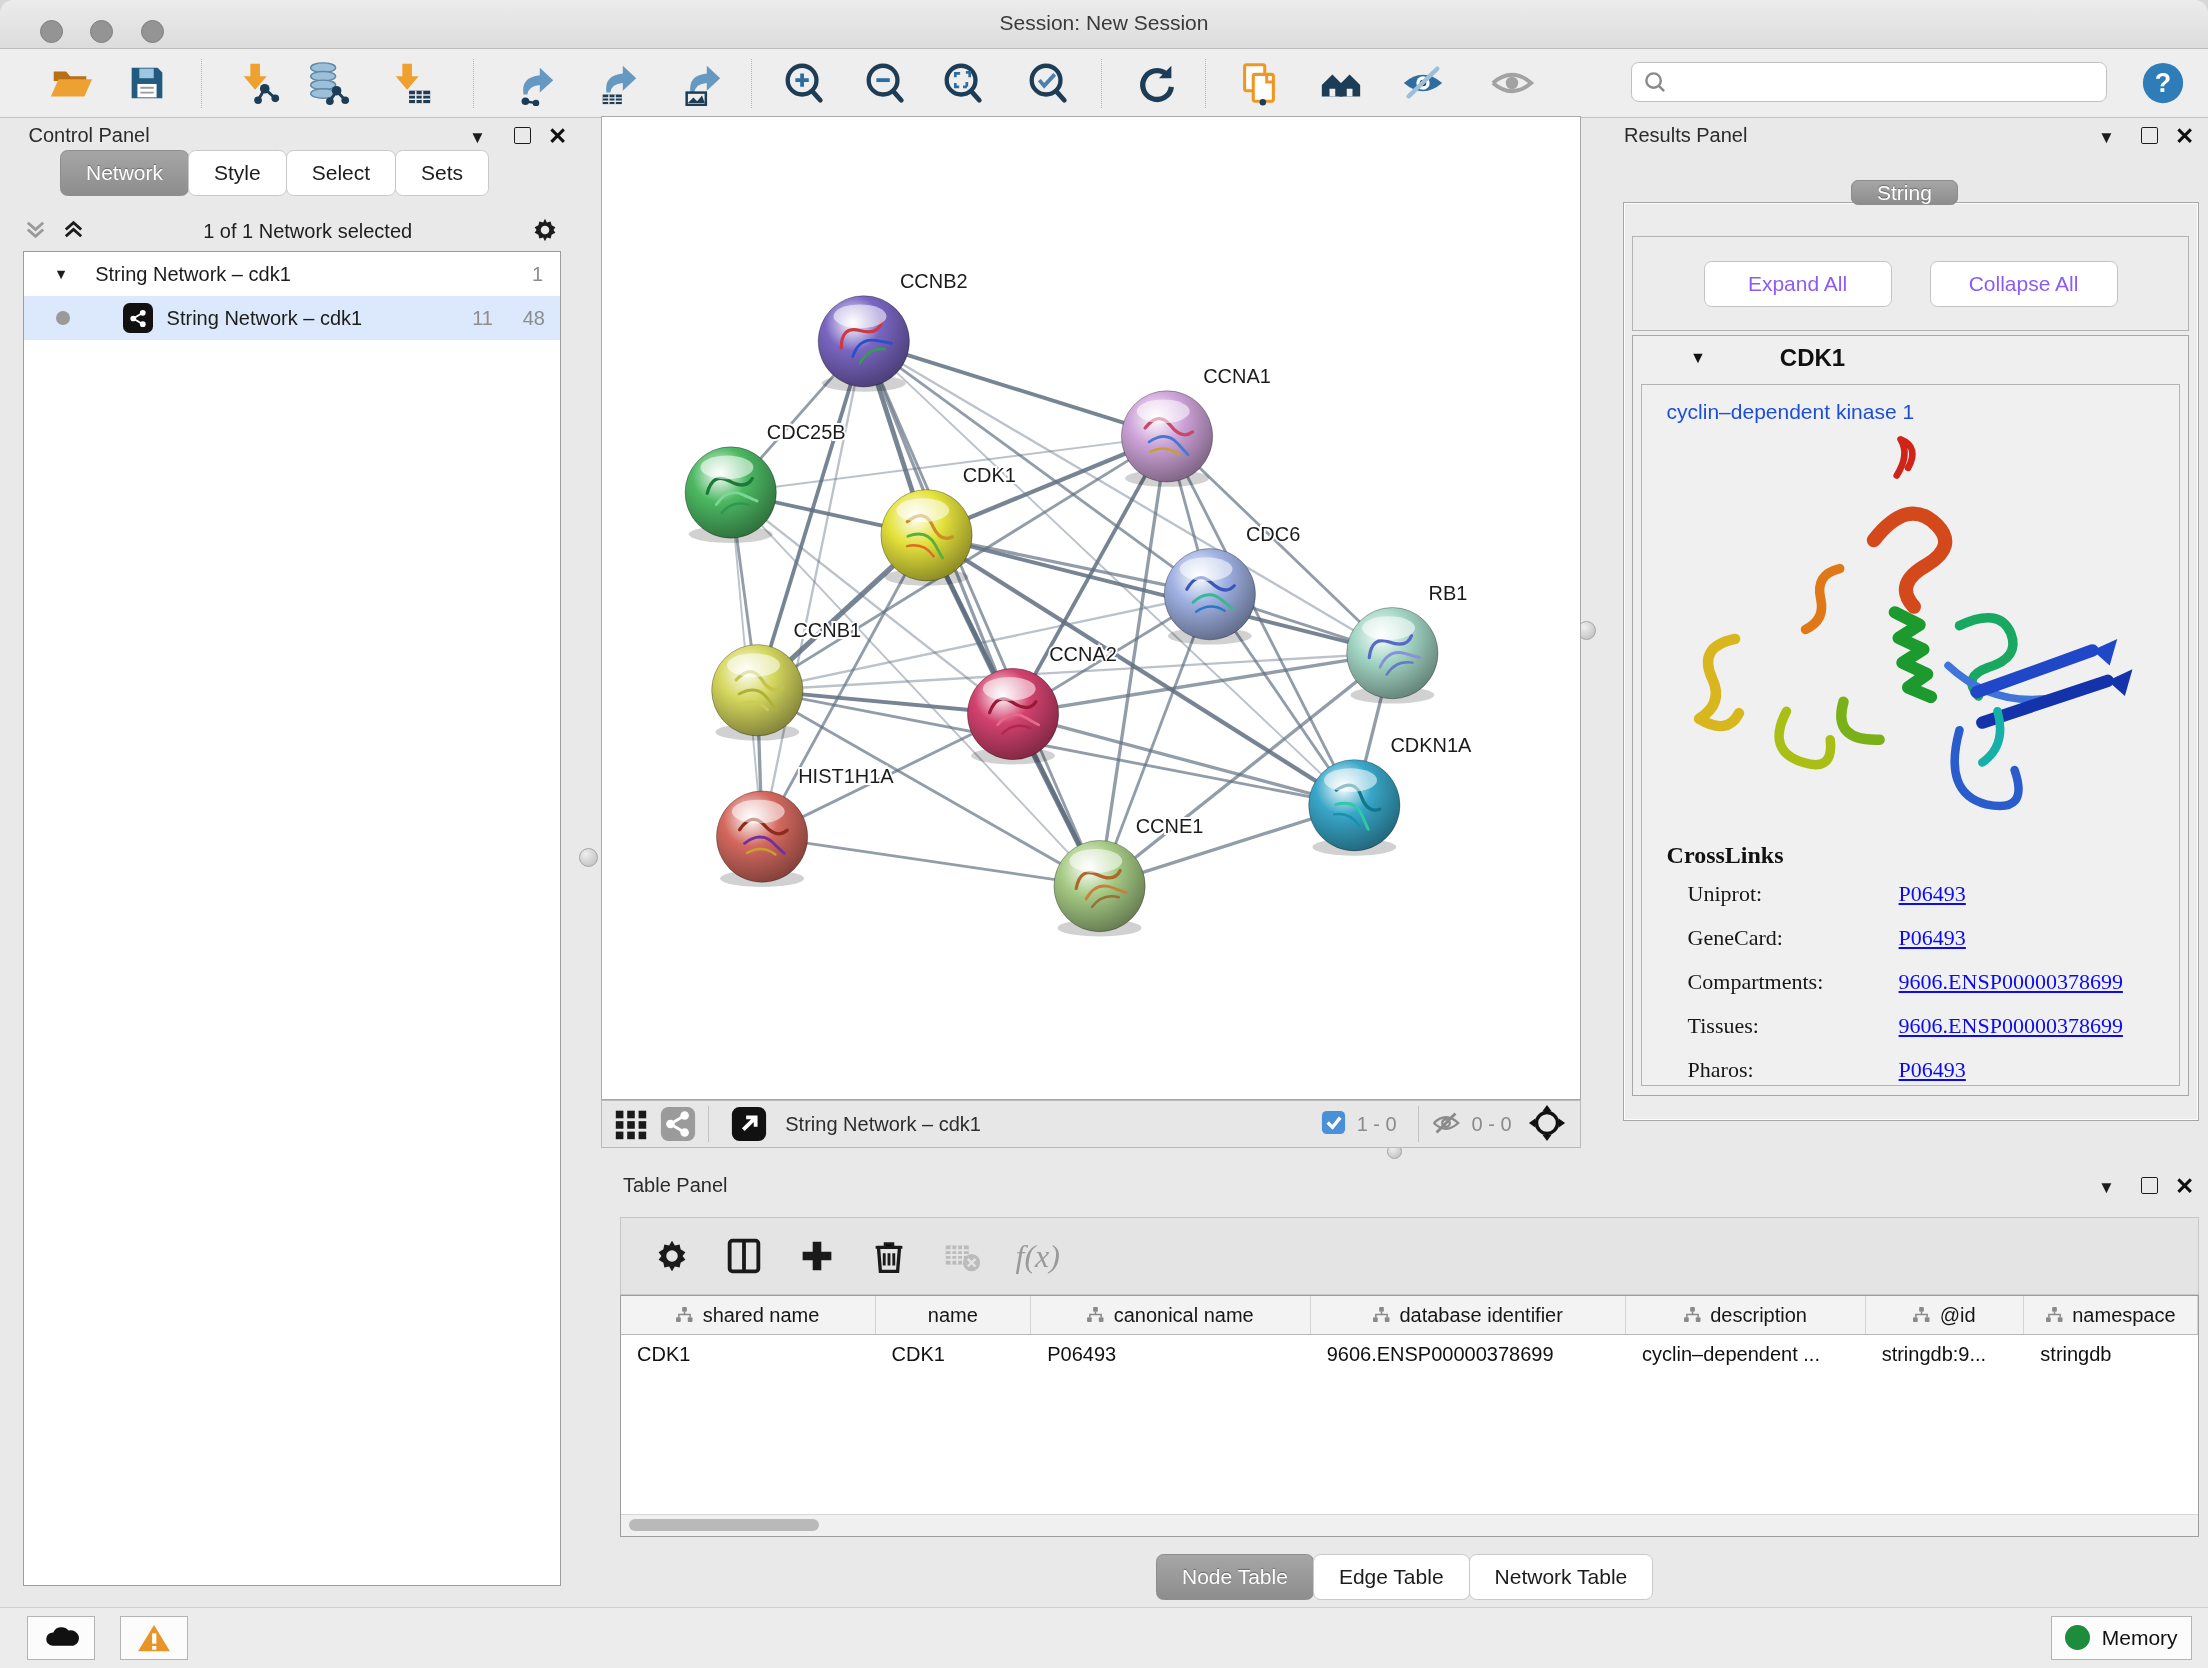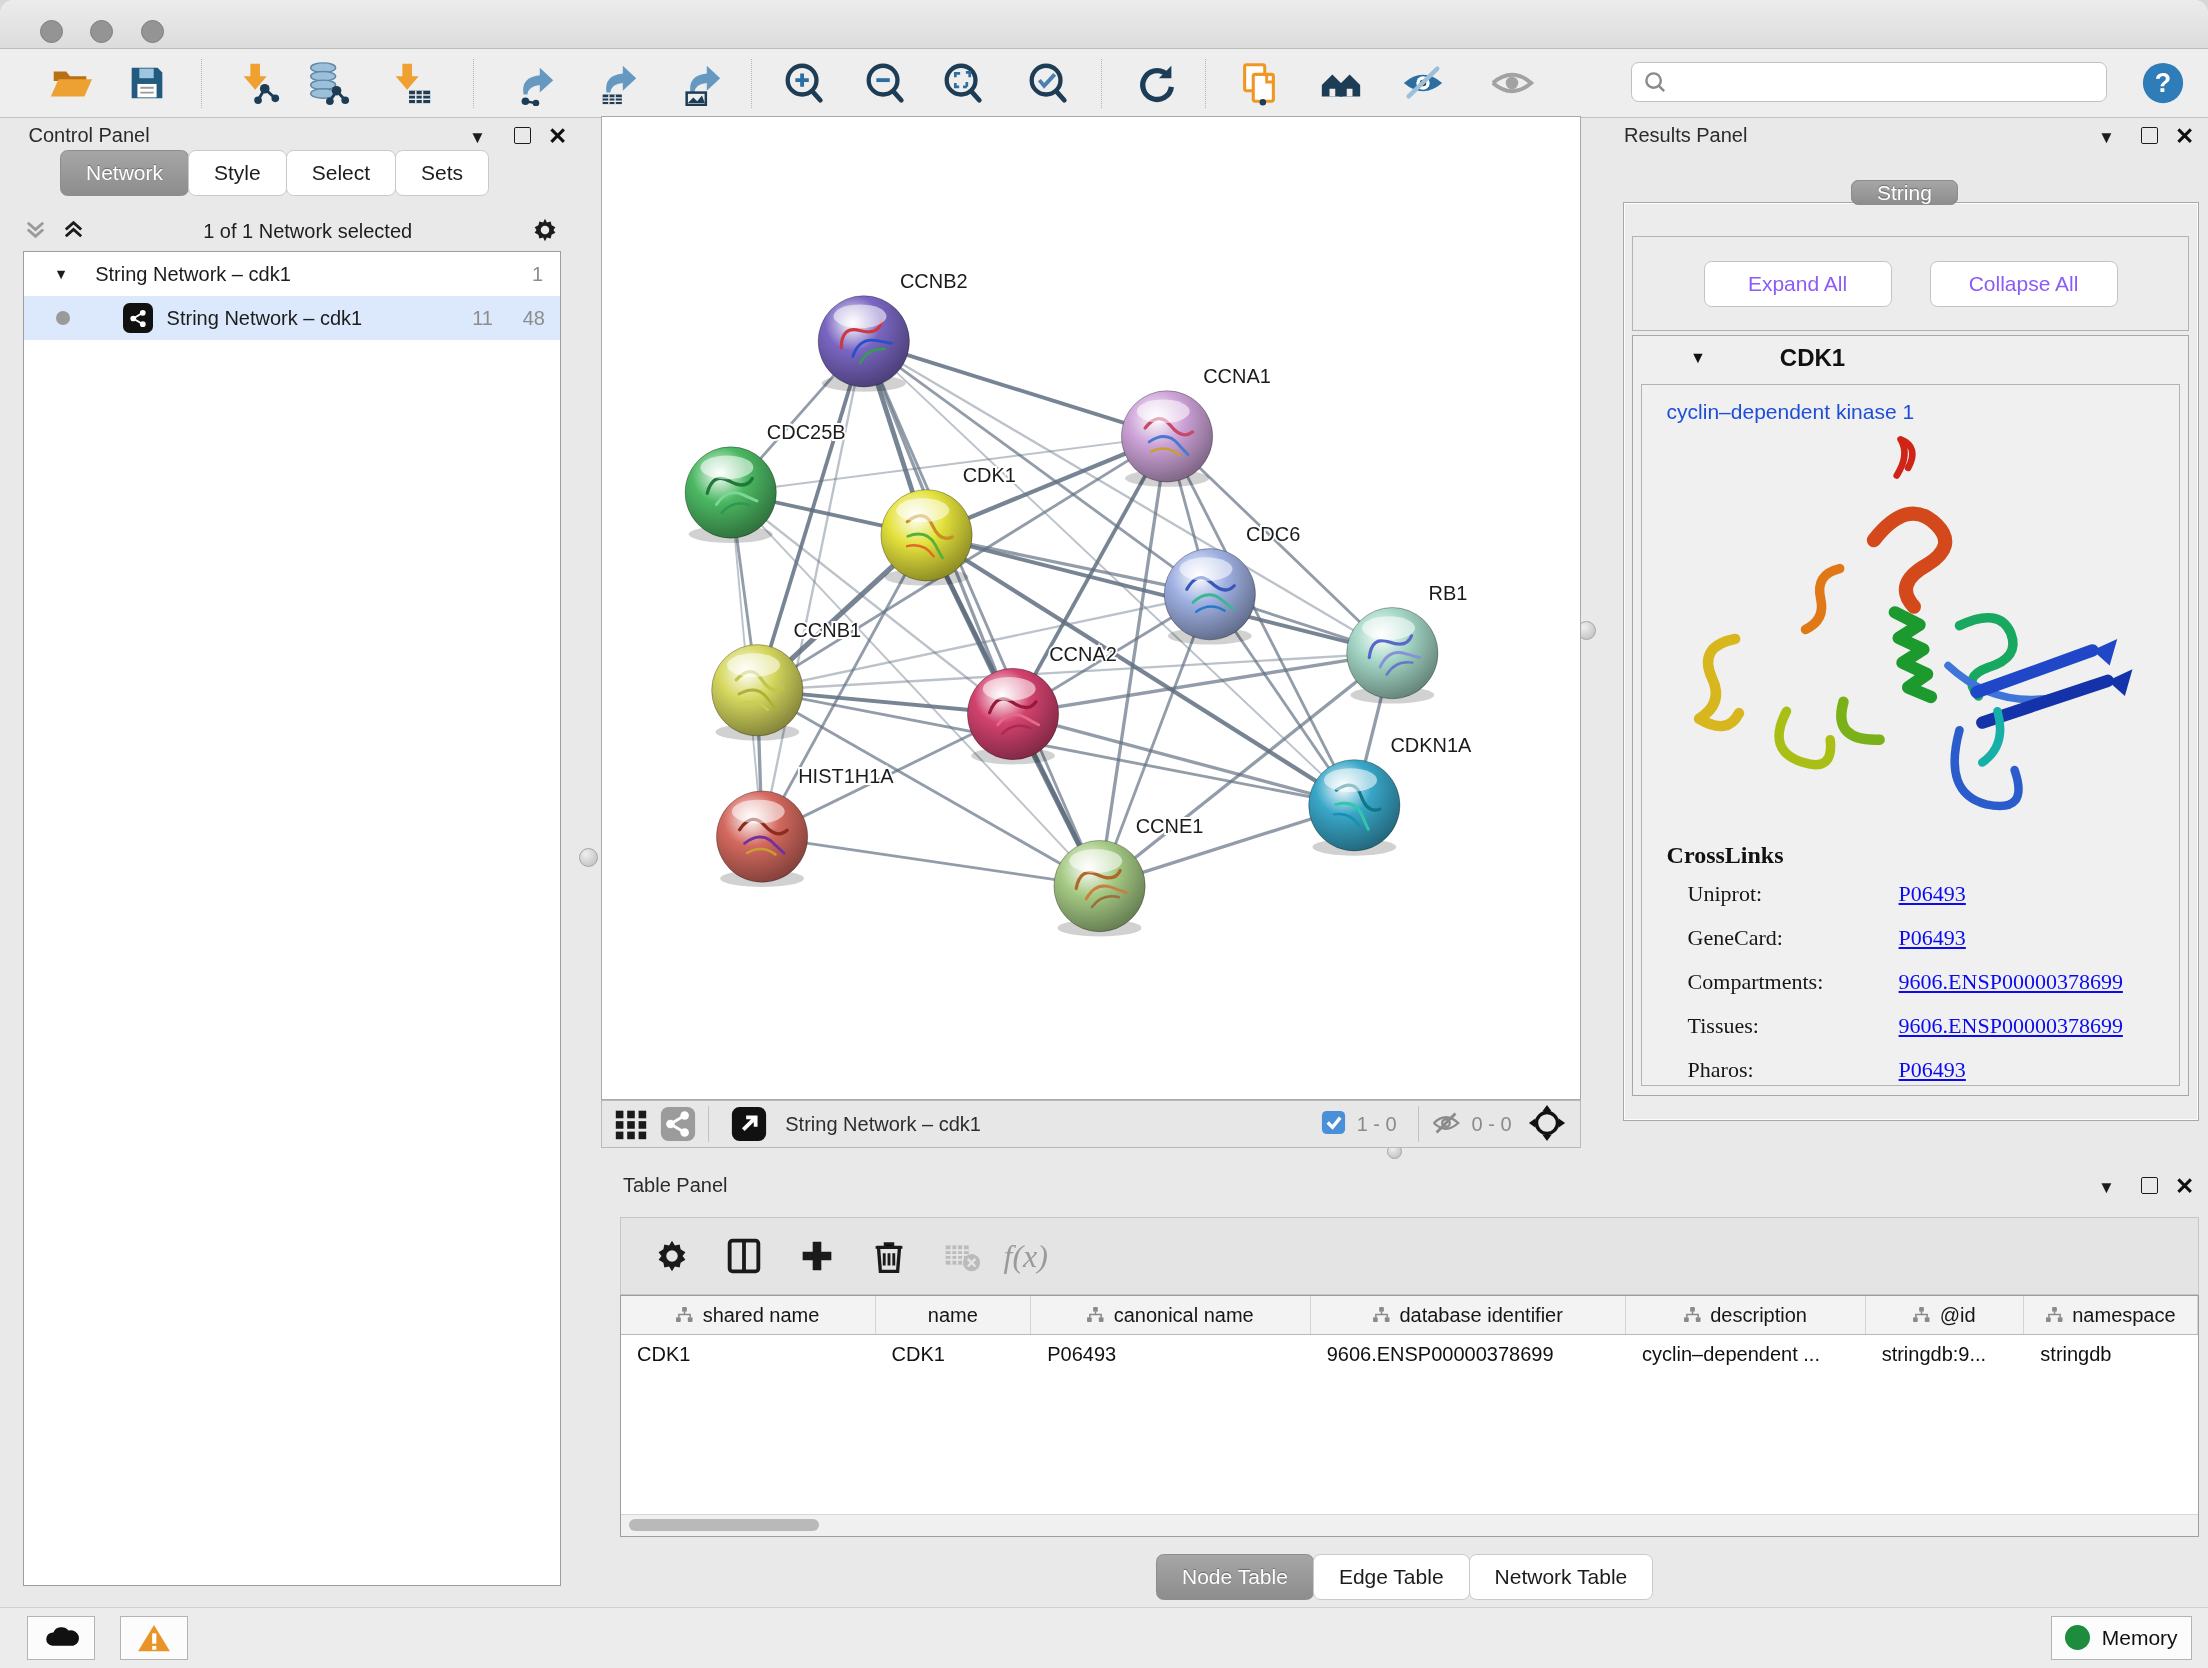--- a/index.html
+++ b/index.html
@@ -71,21 +71,21 @@
   .cdk-desc{font-size:21px;color:#1d4ed8;margin:15px 0 0 25px;}
   .xl-head{font-family:"Liberation Serif",serif;font-weight:bold;font-size:24px;color:#111;
     margin:5.7px 0 3.8px 25px;}
   .xl-row{display:flex;font-family:"Liberation Serif",serif;font-size:22px;height:44px;align-items:center;}
   .xl-label{width:211px;margin-left:46px;color:#161616;}
   .xl-link{color:#0b0bee;text-decoration:underline;cursor:pointer;}
   
   .tp-toolbar{position:absolute;left:620px;top:1217px;width:1579px;height:78px;background:#e4e4e4;
     border:1px solid #c6c6c6;box-sizing:border-box;display:flex;align-items:center;}
   .tp-ico{width:44px;height:44px;margin-left:28.5px;cursor:pointer;}
-  .fx{font-family:"Liberation Serif",serif;font-style:italic;font-size:32px;color:#9a9a9a;margin-left:20px;cursor:pointer;}
+  .fx{font-family:"Liberation Serif",serif;font-style:italic;font-size:32px;color:#9a9a9a;margin-left:32px;cursor:pointer;}
   .tp-table{position:absolute;left:620px;top:1295px;width:1579px;height:242px;background:#fff;
     border:1px solid #9d9d9d;box-sizing:border-box;}
   .tp-header{display:flex;height:38px;background:#f3f3f3;border-bottom:1.9px solid #b9b9b9;}
   .th{display:flex;align-items:center;justify-content:center;font-size:20px;color:#161616;
     border-right:1px solid #d4d4d4;box-sizing:border-box;overflow:hidden;white-space:nowrap;cursor:pointer;}
   .th svg{margin-right:9.5px;flex:0 0 auto;}
   .tp-row{display:flex;height:38px;}
   .td{font-size:20px;color:#111;padding-left:16px;display:flex;align-items:center;box-sizing:border-box;
     overflow:hidden;white-space:nowrap;}
   .tp-hscroll{position:absolute;left:0;bottom:0;width:100%;height:21px;background:#f0f0f0;border-top:1px solid #d7d7d7;}
@@ -102,20 +102,21 @@
 </style>
 </head>
 <body>
 
 <div class="window">
 
   <div class="titlebar">
     <div class="tl" style="left:40px"></div>
     <div class="tl" style="left:90px"></div>
     <div class="tl" style="left:141px"></div>
+    <div class="win-title">Session: New Session</div>
   </div>
 
   <div class="toolbar">
     <div id="toolbar-items">
         <div class="tb-item" style="left: 47px;"><svg viewBox="0 0 48 48">
             <path d="M7 37 V12 h13 l4 5 h17 v5 H7z" fill="#b96f14"></path>
             <path d="M4 38 L12 20 h35 L39 38 z" fill="#eda133"></path>
           </svg></div>
         <div class="tb-item" style="left: 124px;"><svg viewBox="0 0 48 48">
             <path d="M8 8 h27 l5 5 v27 H8z" fill="#235a80"></path>

